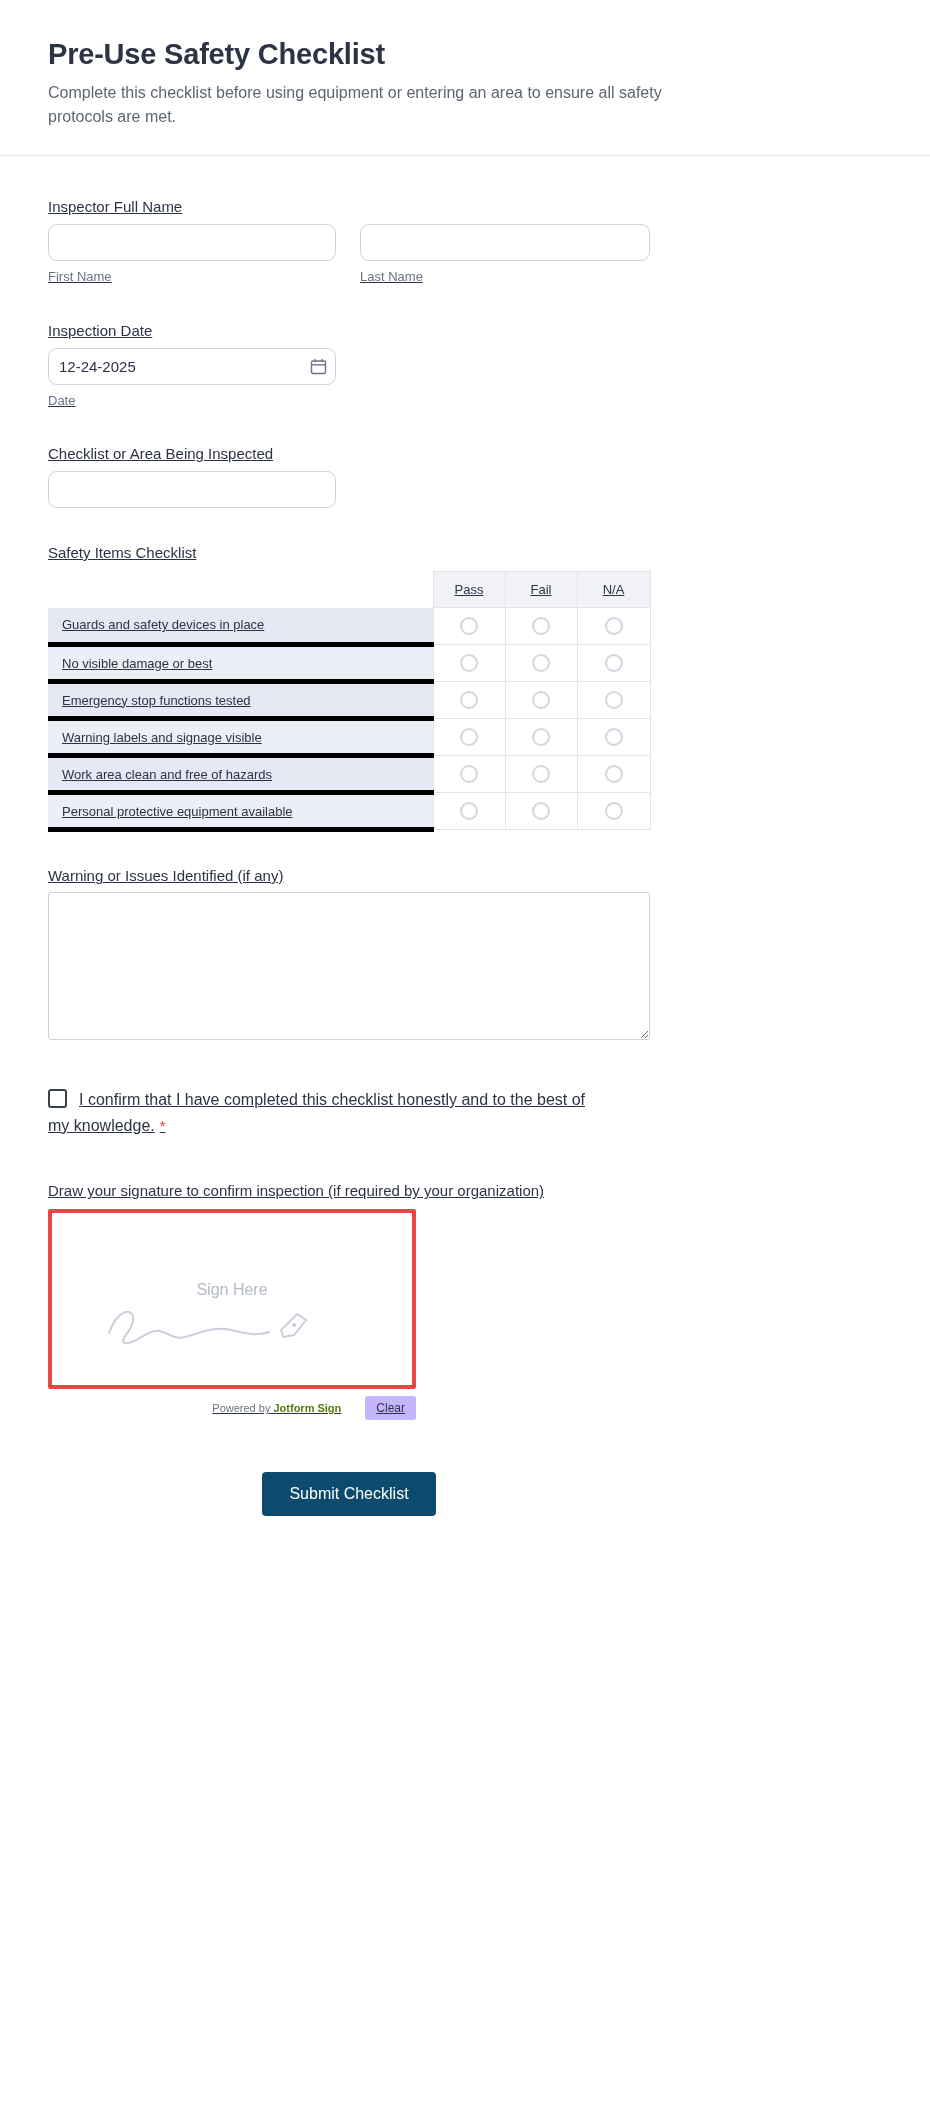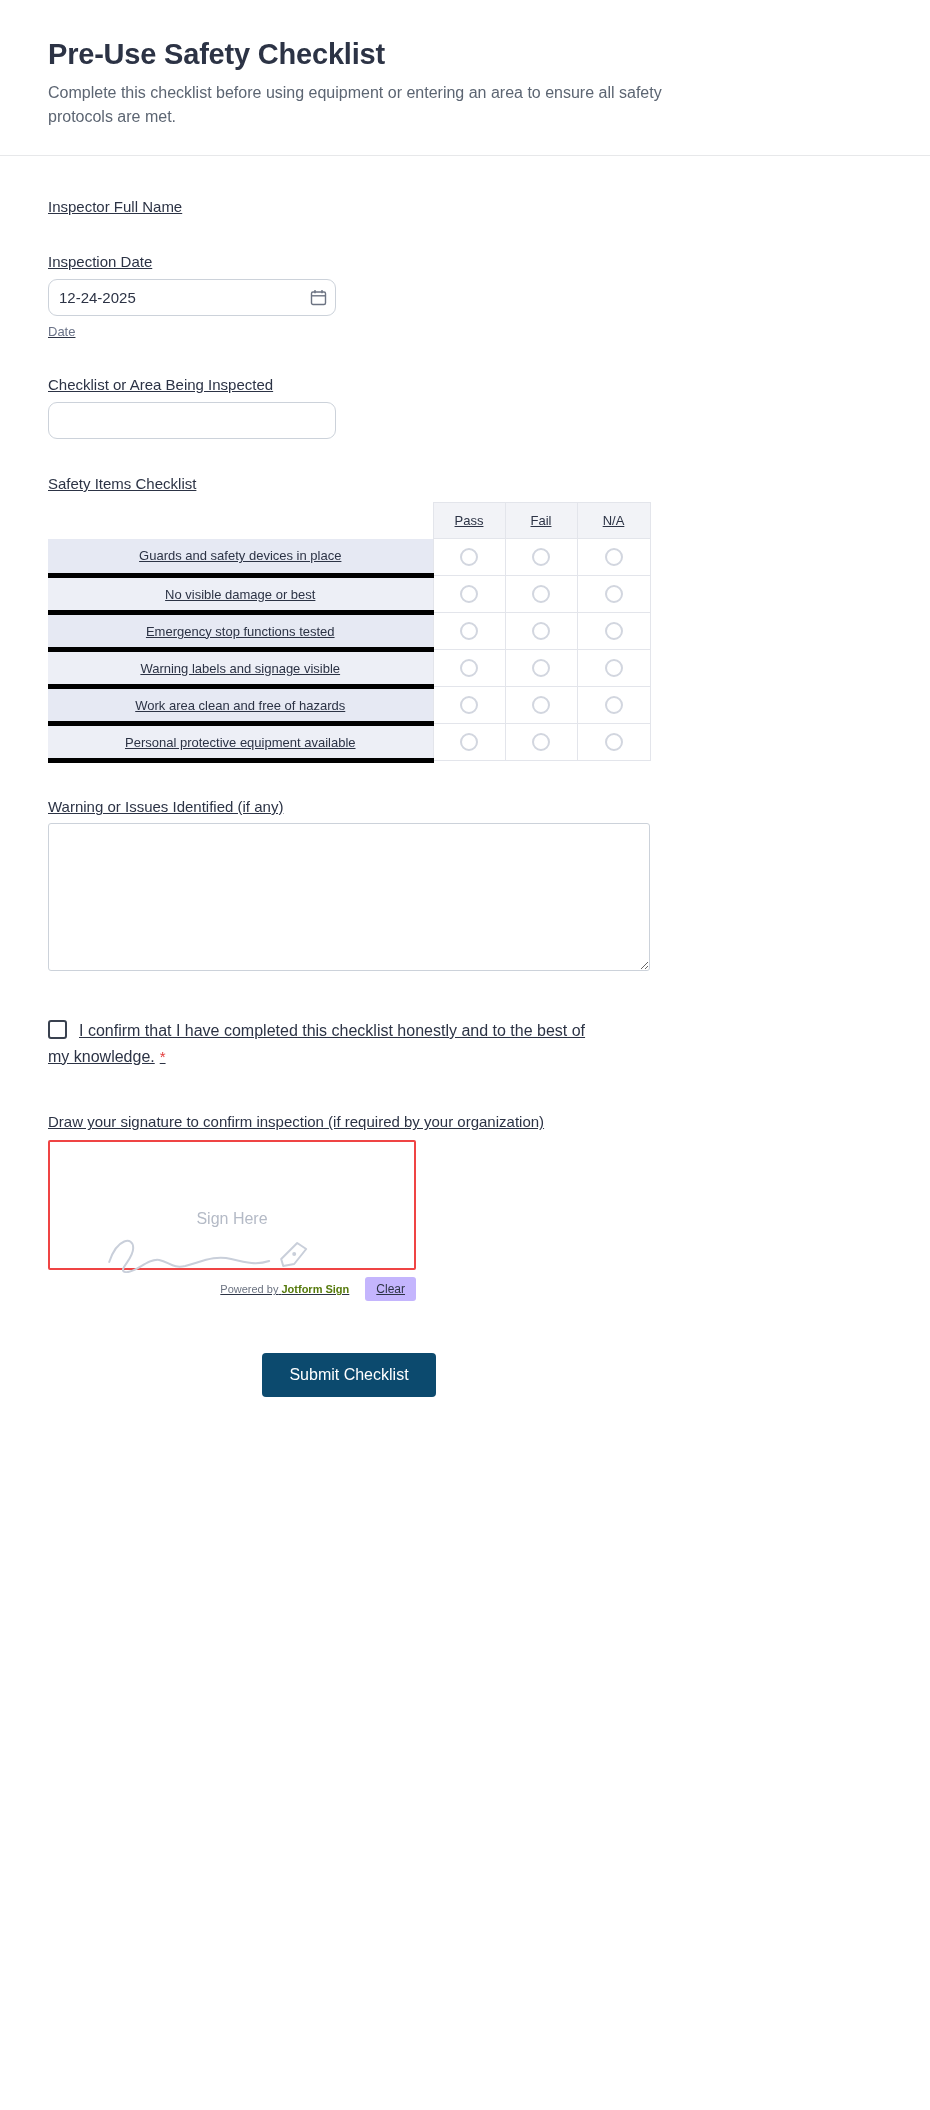--- a/index.html
+++ b/index.html
@@ -36,21 +36,21 @@
   .date-input { width: 288px; padding-right: 36px; }
   .calendar-btn {
     position: absolute; right: 9px; top: 10px; width: 17px; height: 17px;
     background: transparent; border: none; padding: 0; cursor: pointer;
   }
 
   .section-equipment { margin-top: 37px; }
   .equipment-input { width: 288px; margin-top: 9px; }
 
   .section-checklist { margin-top: 36px; }
-  .matrix { border-collapse: collapse; table-layout: fixed; width: 602px; margin-top: 10px; font-size: 13px; text-align: center; }
+  .matrix { border-collapse: collapse; table-layout: fixed; width: 602px; margin-top: 10px; font-size: 13px; }
   .matrix th.empty-head { border: none; background: transparent; }
   .matrix th.opt-head {
     background: #f2f3f7; border: 1px solid #e3e5eb; height: 36px;
     font-weight: 400; font-size: 13px; color: #2c3345;
   }
   .matrix td.row-label {
     height: 37px; padding: 0 14px; font-size: 13px; color: #2c3345;
     border-bottom: 5px solid #000000;
   }
   .matrix tr.odd td.row-label { background: #e6e9f3; }
@@ -70,32 +70,32 @@
 
   .section-confirm { margin-top: 47px; width: 562px; font-size: 16px; line-height: 1.6; color: #2c3345; }
   .checkbox {
     display: inline-block; width: 19px; height: 19px; border: 2px solid #39414f;
     border-radius: 3px; background: #fff; margin-right: 12px; vertical-align: -3px; cursor: pointer;
   }
   .asterisk { color: #e23b3b; margin-left: 5px; font-size: 15px; }
 
   .section-signature { margin-top: 44px; }
   .sig-box {
-    position: relative; margin-top: 10px; width: 368px; height: 130px;
-    border: 2px solid #ef4444; border-radius: 2px; background: #fff; cursor: crosshair;
+    position: relative; margin-top: 10px; width: 368px; height: 180px;
+    border: 4px solid #ef4444; border-radius: 2px; background: #fff; cursor: crosshair;
   }
   .sign-here {
     position: absolute; top: 68px; left: 0; width: 100%; text-align: center;
     color: #b4bac6; font-size: 16px; pointer-events: none;
   }
   .squiggle-wrap { position: absolute; top: 86px; left: 50%; transform: translateX(-56%); pointer-events: none; }
 
   .powered-row {
     width: 368px; margin-top: 7px; display: flex; justify-content: flex-end;
-    align-items: center; gap: 16px; font-size: 11px; color: #6b7280;
+    align-items: center; gap: 24px; font-size: 11px; color: #6b7280;
   }
   .brand { font-weight: 700; color: #567a0c; }
   .clear-btn {
     background: #c4b5fd; border: none; border-radius: 3px; padding: 5px 11px;
     font-size: 12px; color: #2c3345; cursor: pointer; font-family: inherit;
   }
 
   .submit-row { width: 602px; text-align: center; margin-top: 52px; padding-bottom: 580px; }
   .submit-btn {
     background: #0c4a6e; color: #fff; border: none; border-radius: 4px;
@@ -108,20 +108,30 @@
 <div class="form-header">
   <div class="form-title">Pre-Use Safety Checklist</div>
   <div class="form-subtitle">Complete this checklist before using equipment or entering an area to ensure all safety protocols are met.</div>
 </div>
 <hr class="header-divider">
 
 <div class="form-main">
 
   <div class="field">
     <div class="field-label">Inspector Full Name</div>
+    <div class="name-row">
+      <div class="name-col">
+        <input class="text-input w-first" type="text" value="" style="">
+        <div class="sublabel">First Name</div>
+      </div>
+      <div class="name-col">
+        <input class="text-input w-last" type="text" value="" style="">
+        <div class="sublabel">Last Name</div>
+      </div>
+    </div>
   </div>
 
   <div class="field section-date">
     <div class="field-label">Inspection Date</div>
     <div class="date-wrap">
       <input class="text-input date-input" type="text" value="12-24-2025" style="">
       <button class="calendar-btn" aria-label="open calendar">
         <svg width="17" height="17" viewBox="0 0 17 17">
           <rect x="1.5" y="3" width="14" height="12.5" rx="1.5" fill="none" stroke="#6c7382" stroke-width="1.4"></rect>
           <line x1="1.5" y1="6.8" x2="15.5" y2="6.8" stroke="#6c7382" stroke-width="1.4"></line>

